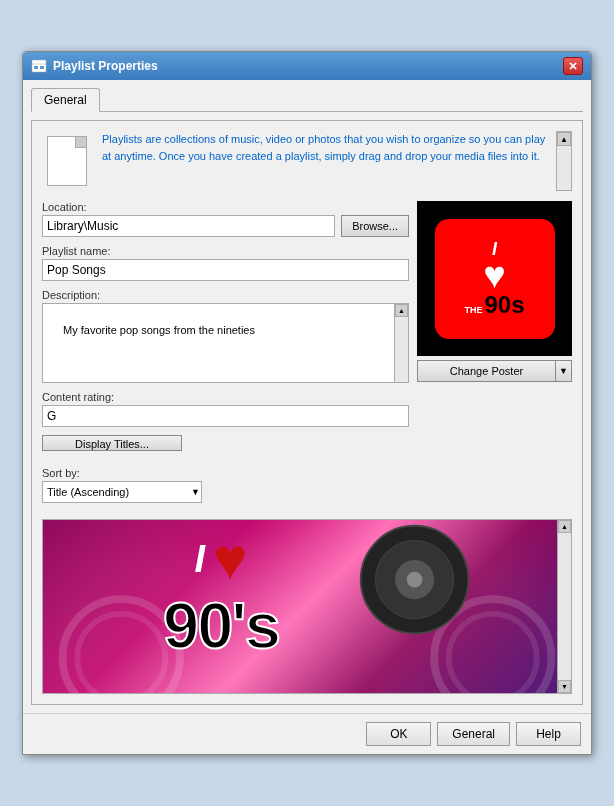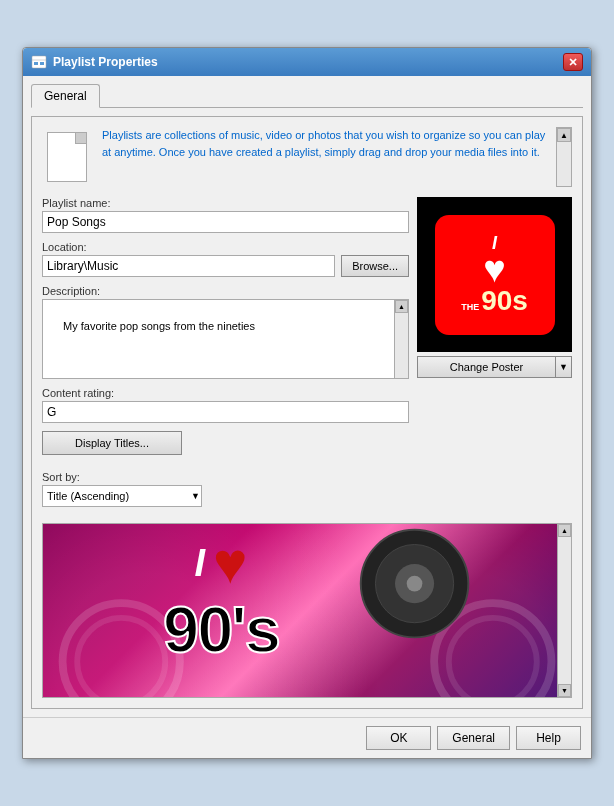--- a/index.html
+++ b/index.html
@@ -272,21 +272,21 @@
       width: 16px;
       border-left: 1px solid #888;
       display: flex;
       align-items: center;
       justify-content: center;
       font-size: 9px;
       cursor: pointer;
     }
     .display-titles-btn {
       width: 140px;
-      height: 24px;
+      height: 16px;
       padding: 2px 10px;
       background: linear-gradient(to bottom, #f0f0f0, #d8d8d8);
       border: 1px solid #888;
       font-size: 11px;
       cursor: pointer;
       margin-bottom: 8px;
     }
     .sort-label {
       font-size: 11px;
       color: #333;
@@ -405,30 +405,30 @@
         <div class="scrollbar-right">
           <div class="scroll-arrow">▲</div>
         </div>
       </div>
 
       <div class="main-area">
 
         <div class="left-panel">
 
           <div class="form-row">
-            <label class="form-label">Playlist name:</label>
-            <input type="text" class="text-input" style="width: 100%;" value="Pop Songs">
-          </div>
-
-          <div class="form-row">
             <label class="form-label">Location:</label>
             <div class="form-row-inline">
               <input type="text" class="text-input text-input-location" value="Library\Music" style="">
               <button class="btn">Browse...</button>
             </div>
+          </div>
+
+          <div class="form-row">
+            <label class="form-label">Playlist name:</label>
+            <input type="text" class="text-input" style="width: 100%;" value="Pop Songs">
           </div>
 
           <div class="form-row">
             <label class="form-label">Description:</label>
             <div class="desc-wrapper">
               <textarea class="desc-textarea" style="">My favorite pop songs from the nineties</textarea>
               <div class="desc-scrollbar">
                 <div class="desc-scroll-arrow">▲</div>
               </div>
             </div>
@@ -460,21 +460,21 @@
 
         <div class="right-panel">
           <div class="poster-img">
             <div class="poster-bg">
               <div class="love-badge">
                 <div style="display:flex; flex-direction:column; align-items:center; line-height:1;">
                   <span style="color:white;font-size:18px;font-style:italic;font-weight:bold;">I</span>
                   <span style="color:white;font-size:38px;line-height:0.9;">♥</span>
                   <div style="display:flex;align-items:baseline;gap:2px;">
                     <span style="color:white;font-size:9px;font-weight:bold;">THE</span>
-                    <span style="color:#fef9c3;font-size:28px;font-weight:900;">90s</span>
+                    <span style="color:#000000;font-size:24px;font-weight:900;">90s</span>
                   </div>
                 </div>
               </div>
             </div>
           </div>
 
           <div class="change-poster-btn">
             <span class="change-poster-main">Change Poster</span>
             <span class="change-poster-arrow">▼</span>
           </div>

